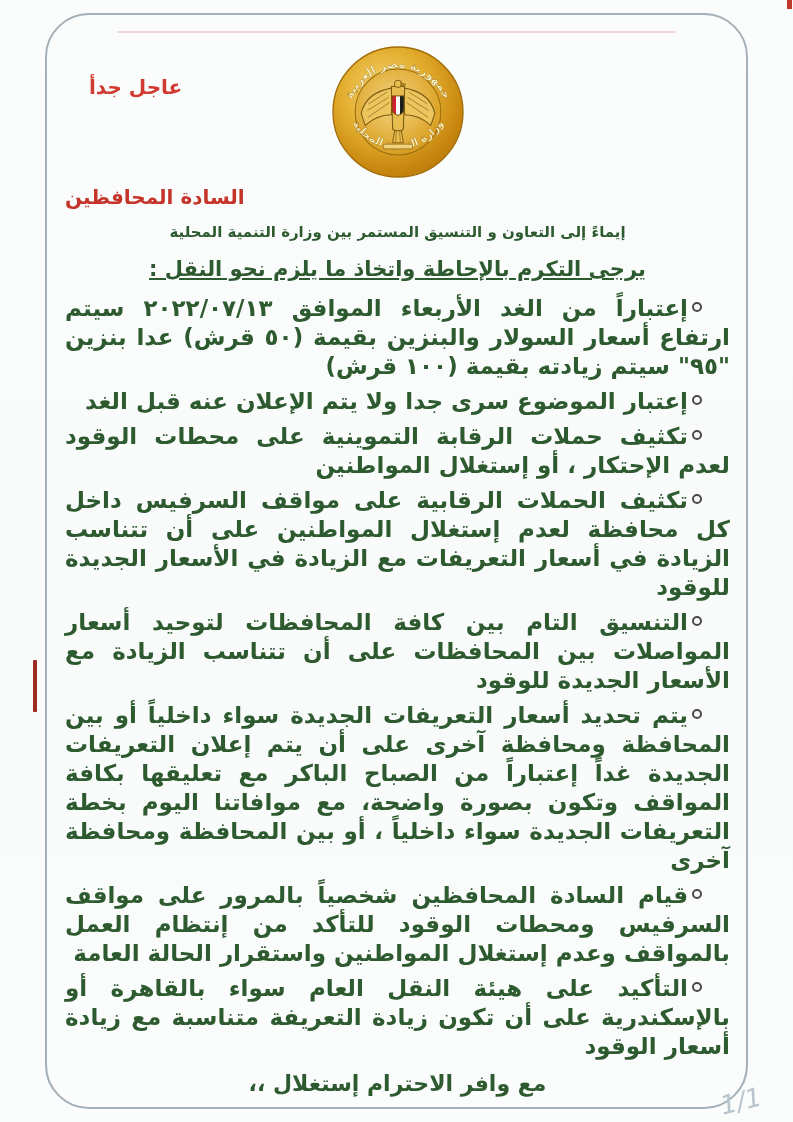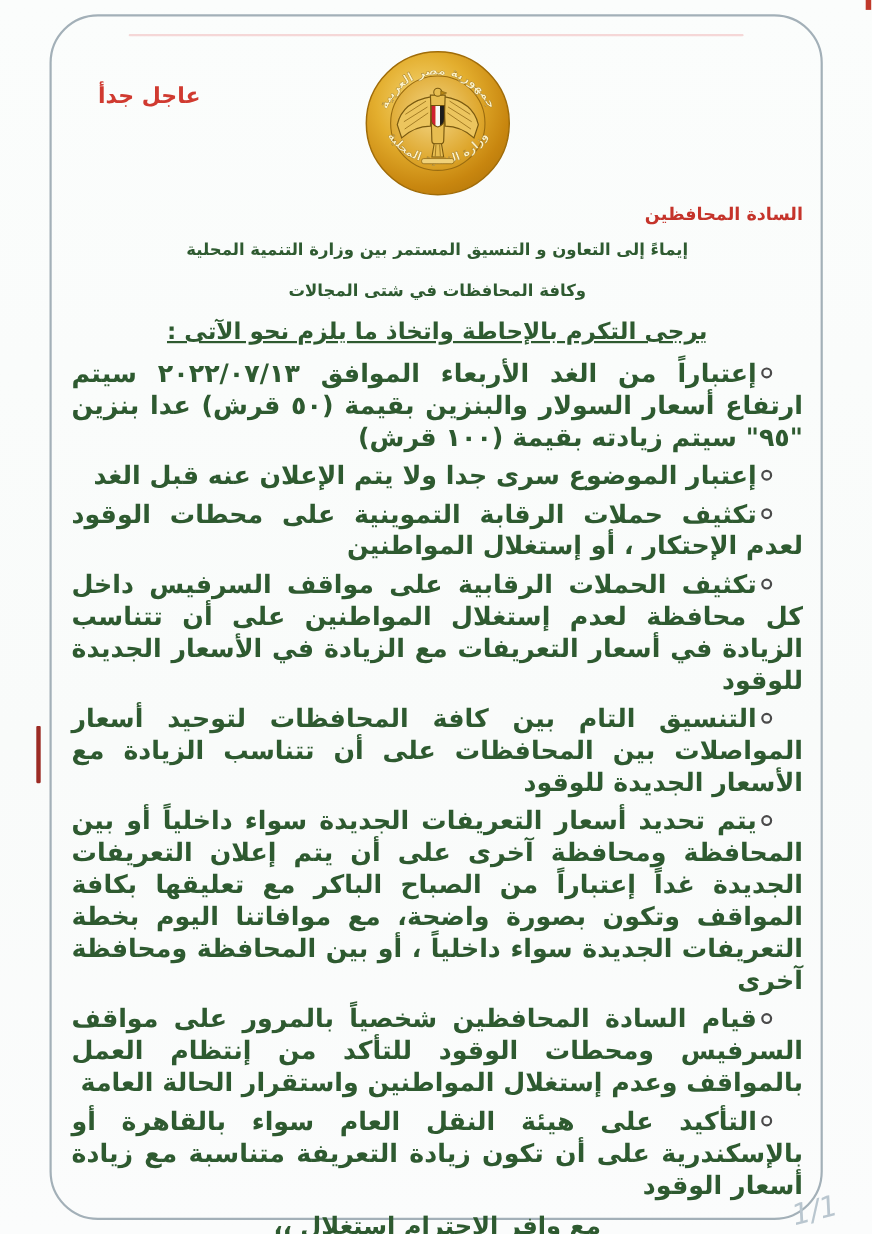--- a/index.html
+++ b/index.html
@@ -26,22 +26,22 @@
   .pink-line {
     position: absolute; top: 16px; left: 70px; right: 70px; height: 2px;
     background: rgba(232, 130, 130, 0.30); border-radius: 2px;
   }
   .urgent {
     position: absolute; top: 60px; left: 42px;
     color: #d03a30; font-size: 20px; font-weight: bold;
   }
   .seal { width: 134px; height: 134px; margin: 30px auto 2px; }
   .addressee {
-    text-align: right; color: #c5342b;
-    font-size: 16px; font-weight: bold; margin: 6px 0 5px;
+    text-align: left; color: #c5342b;
+    font-size: 20px; font-weight: bold; margin: 6px 0 5px;
   }
   .intro {
     text-align: center; color: #2e5a30;
     font-size: 15px; font-weight: bold; line-height: 37px;
   }
   .directive {
     text-align: center; color: #2e5a30;
     font-size: 21px; font-weight: bold; line-height: 37px;
     text-decoration: underline;
     margin-bottom: 6px;
@@ -156,22 +156,21 @@
           <path d="M -2.5,27 L -3.5,43 M 2.5,27 L 3.5,43" stroke="#8a6210" stroke-width="1" fill="none"></path>
 
           <rect x="-22" y="46" width="44" height="7" rx="3" fill="#f0d27a" stroke="#8a6210" stroke-width="1"></rect>
         </g>
       </svg>
     </div>
 
     <h1 class="addressee">السادة المحافظين</h1>
 
     <div class="intro">إيماءً إلى التعاون و التنسيق المستمر بين وزارة التنمية المحلية</div>
-    <div class="intro">وكافة المحافظات في شتى المجالات</div>
-    <div class="directive">يرجى التكرم بالإحاطة واتخاذ ما يلزم نحو الآتى :</div>
+    <div class="directive">يرجى التكرم بالإحاطة واتخاذ ما يلزم نحو النقل :</div>
 
     <ul class="items" id="items-list">
         <li><span class="marker"></span><span>إعتباراً من الغد الأربعاء الموافق ٢٠٢٢/٠٧/١٣ سيتم ارتفاع أسعار السولار والبنزين بقيمة (٥٠ قرش) عدا بنزين "٩٥" سيتم زيادته بقيمة (١٠٠ قرش)</span></li>
         <li><span class="marker"></span><span>إعتبار الموضوع سرى جدا ولا يتم الإعلان عنه قبل الغد</span></li>
         <li><span class="marker"></span><span>تكثيف حملات الرقابة التموينية على محطات الوقود لعدم الإحتكار ، أو إستغلال المواطنين</span></li>
         <li><span class="marker"></span><span>تكثيف الحملات الرقابية على مواقف السرفيس داخل كل محافظة لعدم إستغلال المواطنين على أن تتناسب الزيادة في أسعار التعريفات مع الزيادة في الأسعار الجديدة للوقود</span></li>
         <li><span class="marker"></span><span>التنسيق التام بين كافة المحافظات لتوحيد أسعار المواصلات بين المحافظات على أن تتناسب الزيادة مع الأسعار الجديدة للوقود</span></li>
         <li><span class="marker"></span><span>يتم تحديد أسعار التعريفات الجديدة سواء داخلياً أو بين المحافظة ومحافظة آخرى على أن يتم إعلان التعريفات الجديدة غداً إعتباراً من الصباح الباكر مع تعليقها بكافة المواقف وتكون بصورة واضحة، مع موافاتنا اليوم بخطة التعريفات الجديدة سواء داخلياً ، أو بين المحافظة ومحافظة آخرى</span></li>
         <li><span class="marker"></span><span>قيام السادة المحافظين شخصياً بالمرور على مواقف السرفيس ومحطات الوقود للتأكد من إنتظام العمل بالمواقف وعدم إستغلال المواطنين واستقرار الحالة العامة</span></li>
         <li><span class="marker"></span><span>التأكيد على هيئة النقل العام سواء بالقاهرة أو بالإسكندرية على أن تكون زيادة التعريفة متناسبة مع زيادة أسعار الوقود</span></li>

